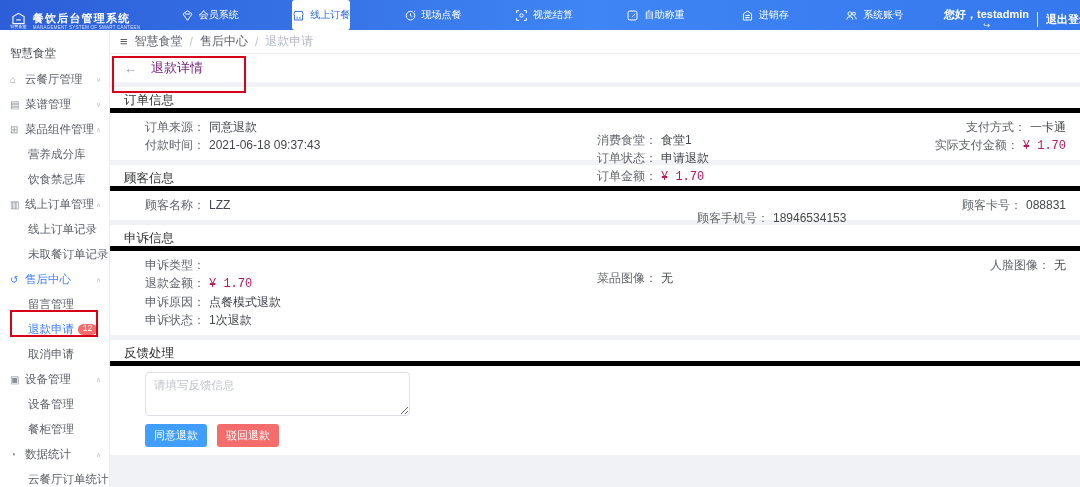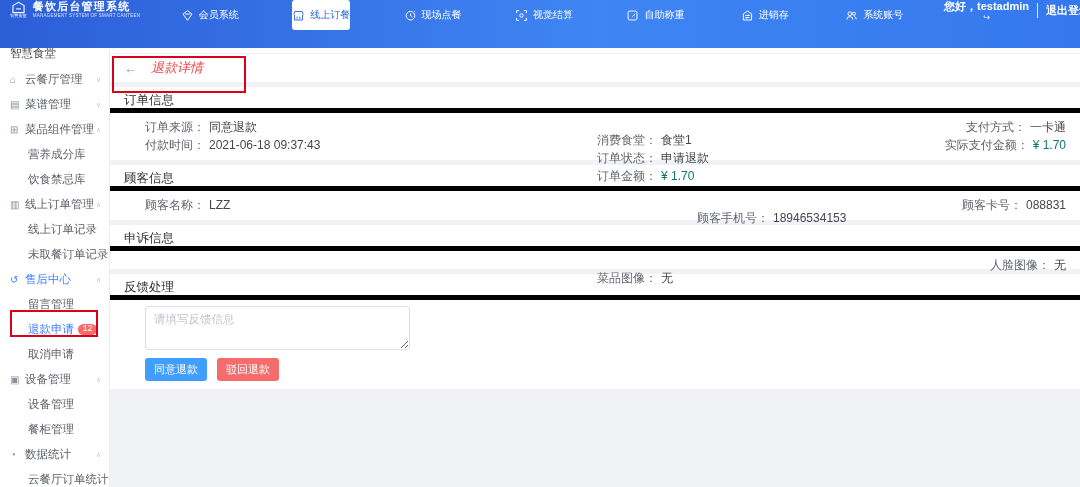--- a/index.html
+++ b/index.html
@@ -1,23 +1,23 @@
 <!DOCTYPE html>
 <html><head>
 <meta charset="utf-8">
 <style>
   * { box-sizing: border-box; margin: 0; padding: 0; }
   html,body { width:1080px; height:487px; }
   body { position:relative; overflow:hidden; background:#f0f2f5;
          font-family:"Liberation Sans", sans-serif; font-size:12px; color:#5a5e66; }
 
   
-  .topbar { position:absolute; top:0; left:0; width:1080px; height:48px;
+  .topbar { position:absolute; top:0; left:0; width:1080px; height:30px;
             background:linear-gradient(90deg,#2c5ed8 0%,#3f85f4 55%,#3578ee 100%);
-            display:flex; align-items:flex-start; color:#fff; z-index:5; }
+            display:flex; align-items:flex-end; color:#fff; z-index:5; }
   .logo { display:flex; align-items:center; gap:6px; padding:0 10px; width:148px; flex:none; }
   .logo-ic { display:flex; flex-direction:column; align-items:center; flex:none; }
   .logo-ic svg { width:15px; height:13px; }
   .logo-badge { font-size:4px; line-height:1; letter-spacing:.2px; }
   .logo-title { font-size:11px; font-weight:bold; letter-spacing:1.2px; line-height:1.1; white-space:nowrap; }
   .logo-sub { font-size:4.5px; opacity:.8; letter-spacing:.25px; margin-top:1px; white-space:nowrap; }
   .topnav { flex:1; display:flex; justify-content:space-around; align-items:stretch; margin:0 14px 0 6px; }
   .nav-item { display:flex; align-items:center; justify-content:center;
               gap:5px; font-size:10px; min-width:54px; height:30px; cursor:pointer; line-height:1; }
   .nav-item svg { width:13px; height:13px; display:block; }
@@ -46,30 +46,30 @@
   
   .main { position:absolute; left:110px; top:30px; right:0; bottom:0; background:#f0f2f5; overflow:hidden; }
   .breadcrumb { height:24px; background:#fff; display:flex; align-items:center;
                 padding:0 10px; gap:7px; border-bottom:1px solid #f0f0f0; }
   .menu-icon { font-size:13px; color:#5a5e66; cursor:pointer; }
   .bc-sep { color:#c0c4cc; }
   .bc-item { color:#5a5e66; }
   .bc-last { color:#b4bac6; }
   .pagehead { height:28px; background:#fff; display:flex; align-items:center; padding:0 14px; gap:14px; }
   .back { color:#8a93a6; font-size:13px; cursor:pointer; }
-  .pagetitle { color:#ef4444; font-size:13px;font-style:italic; }
+  .pagetitle { color:#701a75; font-size:13px; }
 
   .card { background:#fff; margin-top:5px; }
   .card-title { padding:4px 14px; height:26px; line-height:18px; color:#303133;
                 font-size:12.5px; border-bottom:5px solid #000000; }
   .card-body { position:relative; padding:5px 16px 6px 35px; min-height:18px; }
   .frow { line-height:18px; white-space:nowrap; }
   .flabel { color:#61656b; }
   .fvalue { color:#43464c; margin-left:4px; }
-  .red { color:#0f766e; }
+  .red { color:#be185d;font-family:Liberation Mono, monospace; }
   .col-mid { position:absolute; left:487px; top:18px; }
   .customer .col-mid { left:587px; }
   .col-right { position:absolute; right:14px; top:5px; text-align:right; }
 
   .fb-body { padding:6px 16px 8px 35px; }
   textarea { width:265px; height:44px; border:1px solid #dcdfe6; border-radius:4px;
              padding:5px 8px; font-family:inherit; font-size:11.5px; color:#5a5e66;
              resize:vertical; display:block; }
   textarea::placeholder { color:#c0c4cc; }
   .btn-row { margin-top:8px; display:flex; gap:10px; }
@@ -303,20 +303,34 @@
         <div class="frow">
           <span class="flabel">顾客卡号：</span><span class="fvalue">088831</span>
         </div>
       </div>
     </div>
   </div>
 
   <div class="card">
     <div class="card-title">申诉信息</div>
     <div class="card-body">
+      <div class="col-left">
+        <div class="frow">
+          <span class="flabel">申诉类型：</span><span class="fvalue"></span>
+        </div>
+        <div class="frow">
+          <span class="flabel">退款金额：</span><span class="fvalue red">¥ 1.70</span>
+        </div>
+        <div class="frow">
+          <span class="flabel">申诉原因：</span><span class="fvalue">点餐模式退款</span>
+        </div>
+        <div class="frow">
+          <span class="flabel">申诉状态：</span><span class="fvalue">1次退款</span>
+        </div>
+      </div>
       <div class="col-mid">
         <div class="frow">
           <span class="flabel">菜品图像：</span><span class="fvalue">无</span>
         </div>
       </div>
       <div class="col-right">
         <div class="frow">
           <span class="flabel">人脸图像：</span><span class="fvalue">无</span>
         </div>
       </div>

